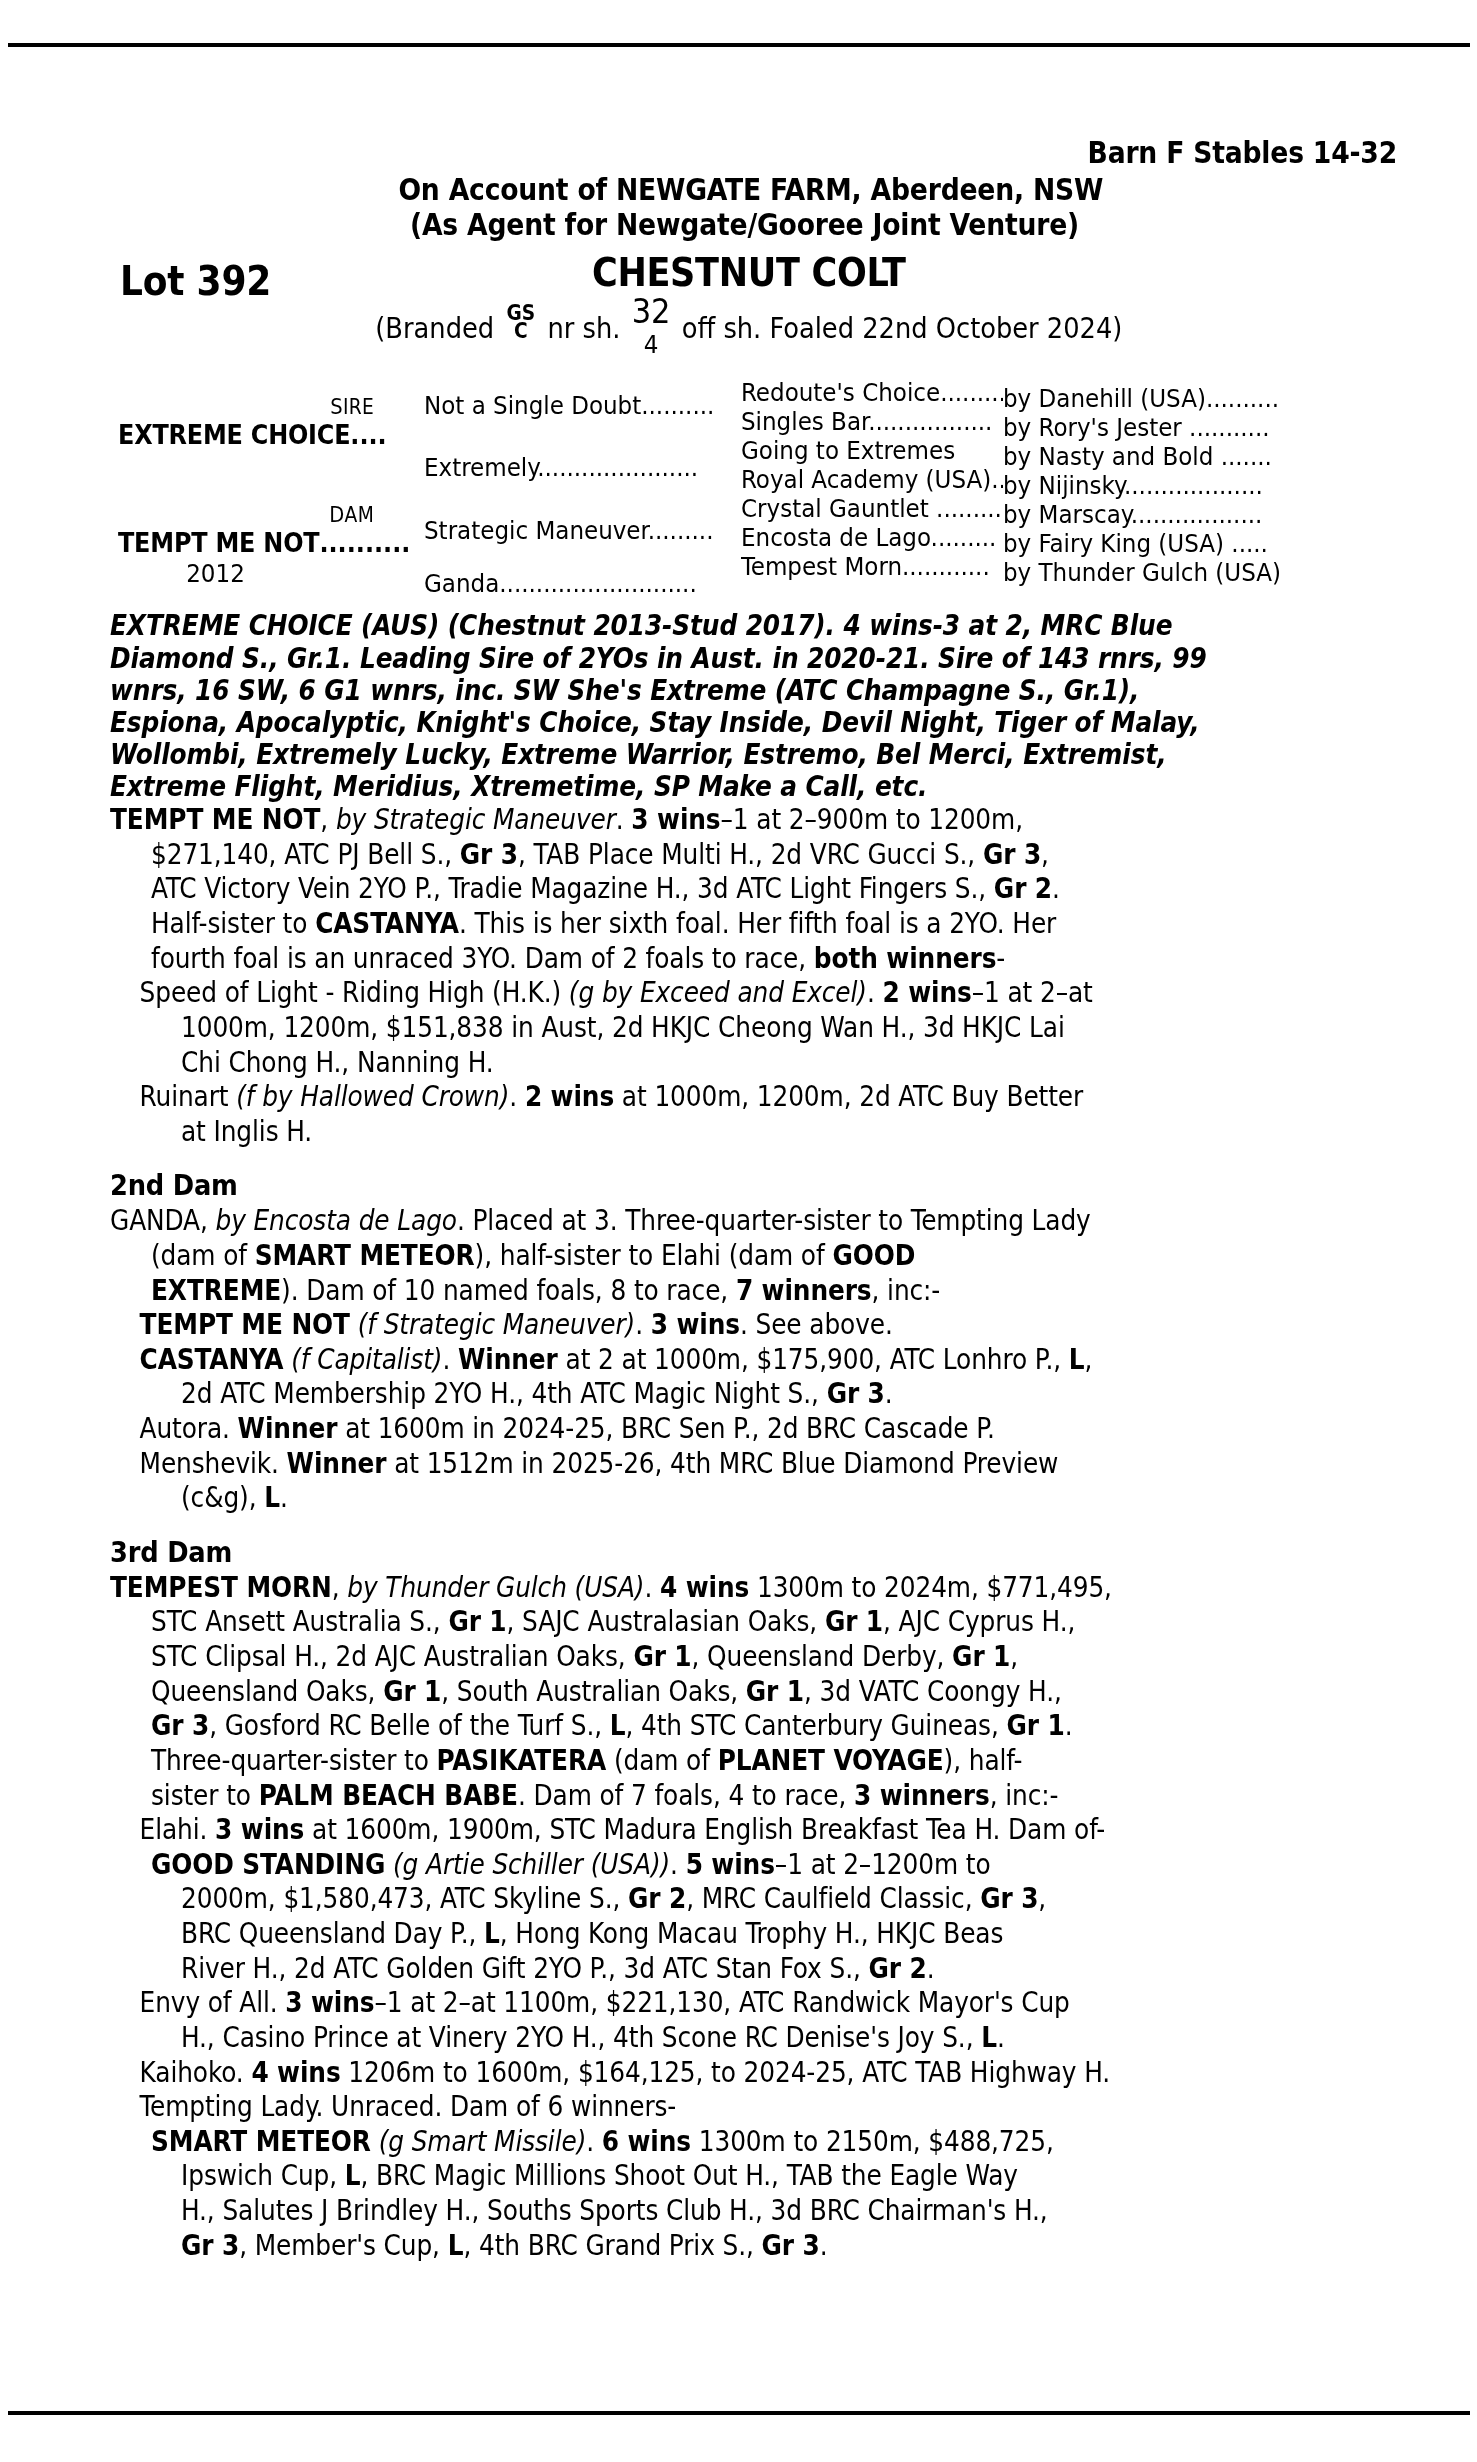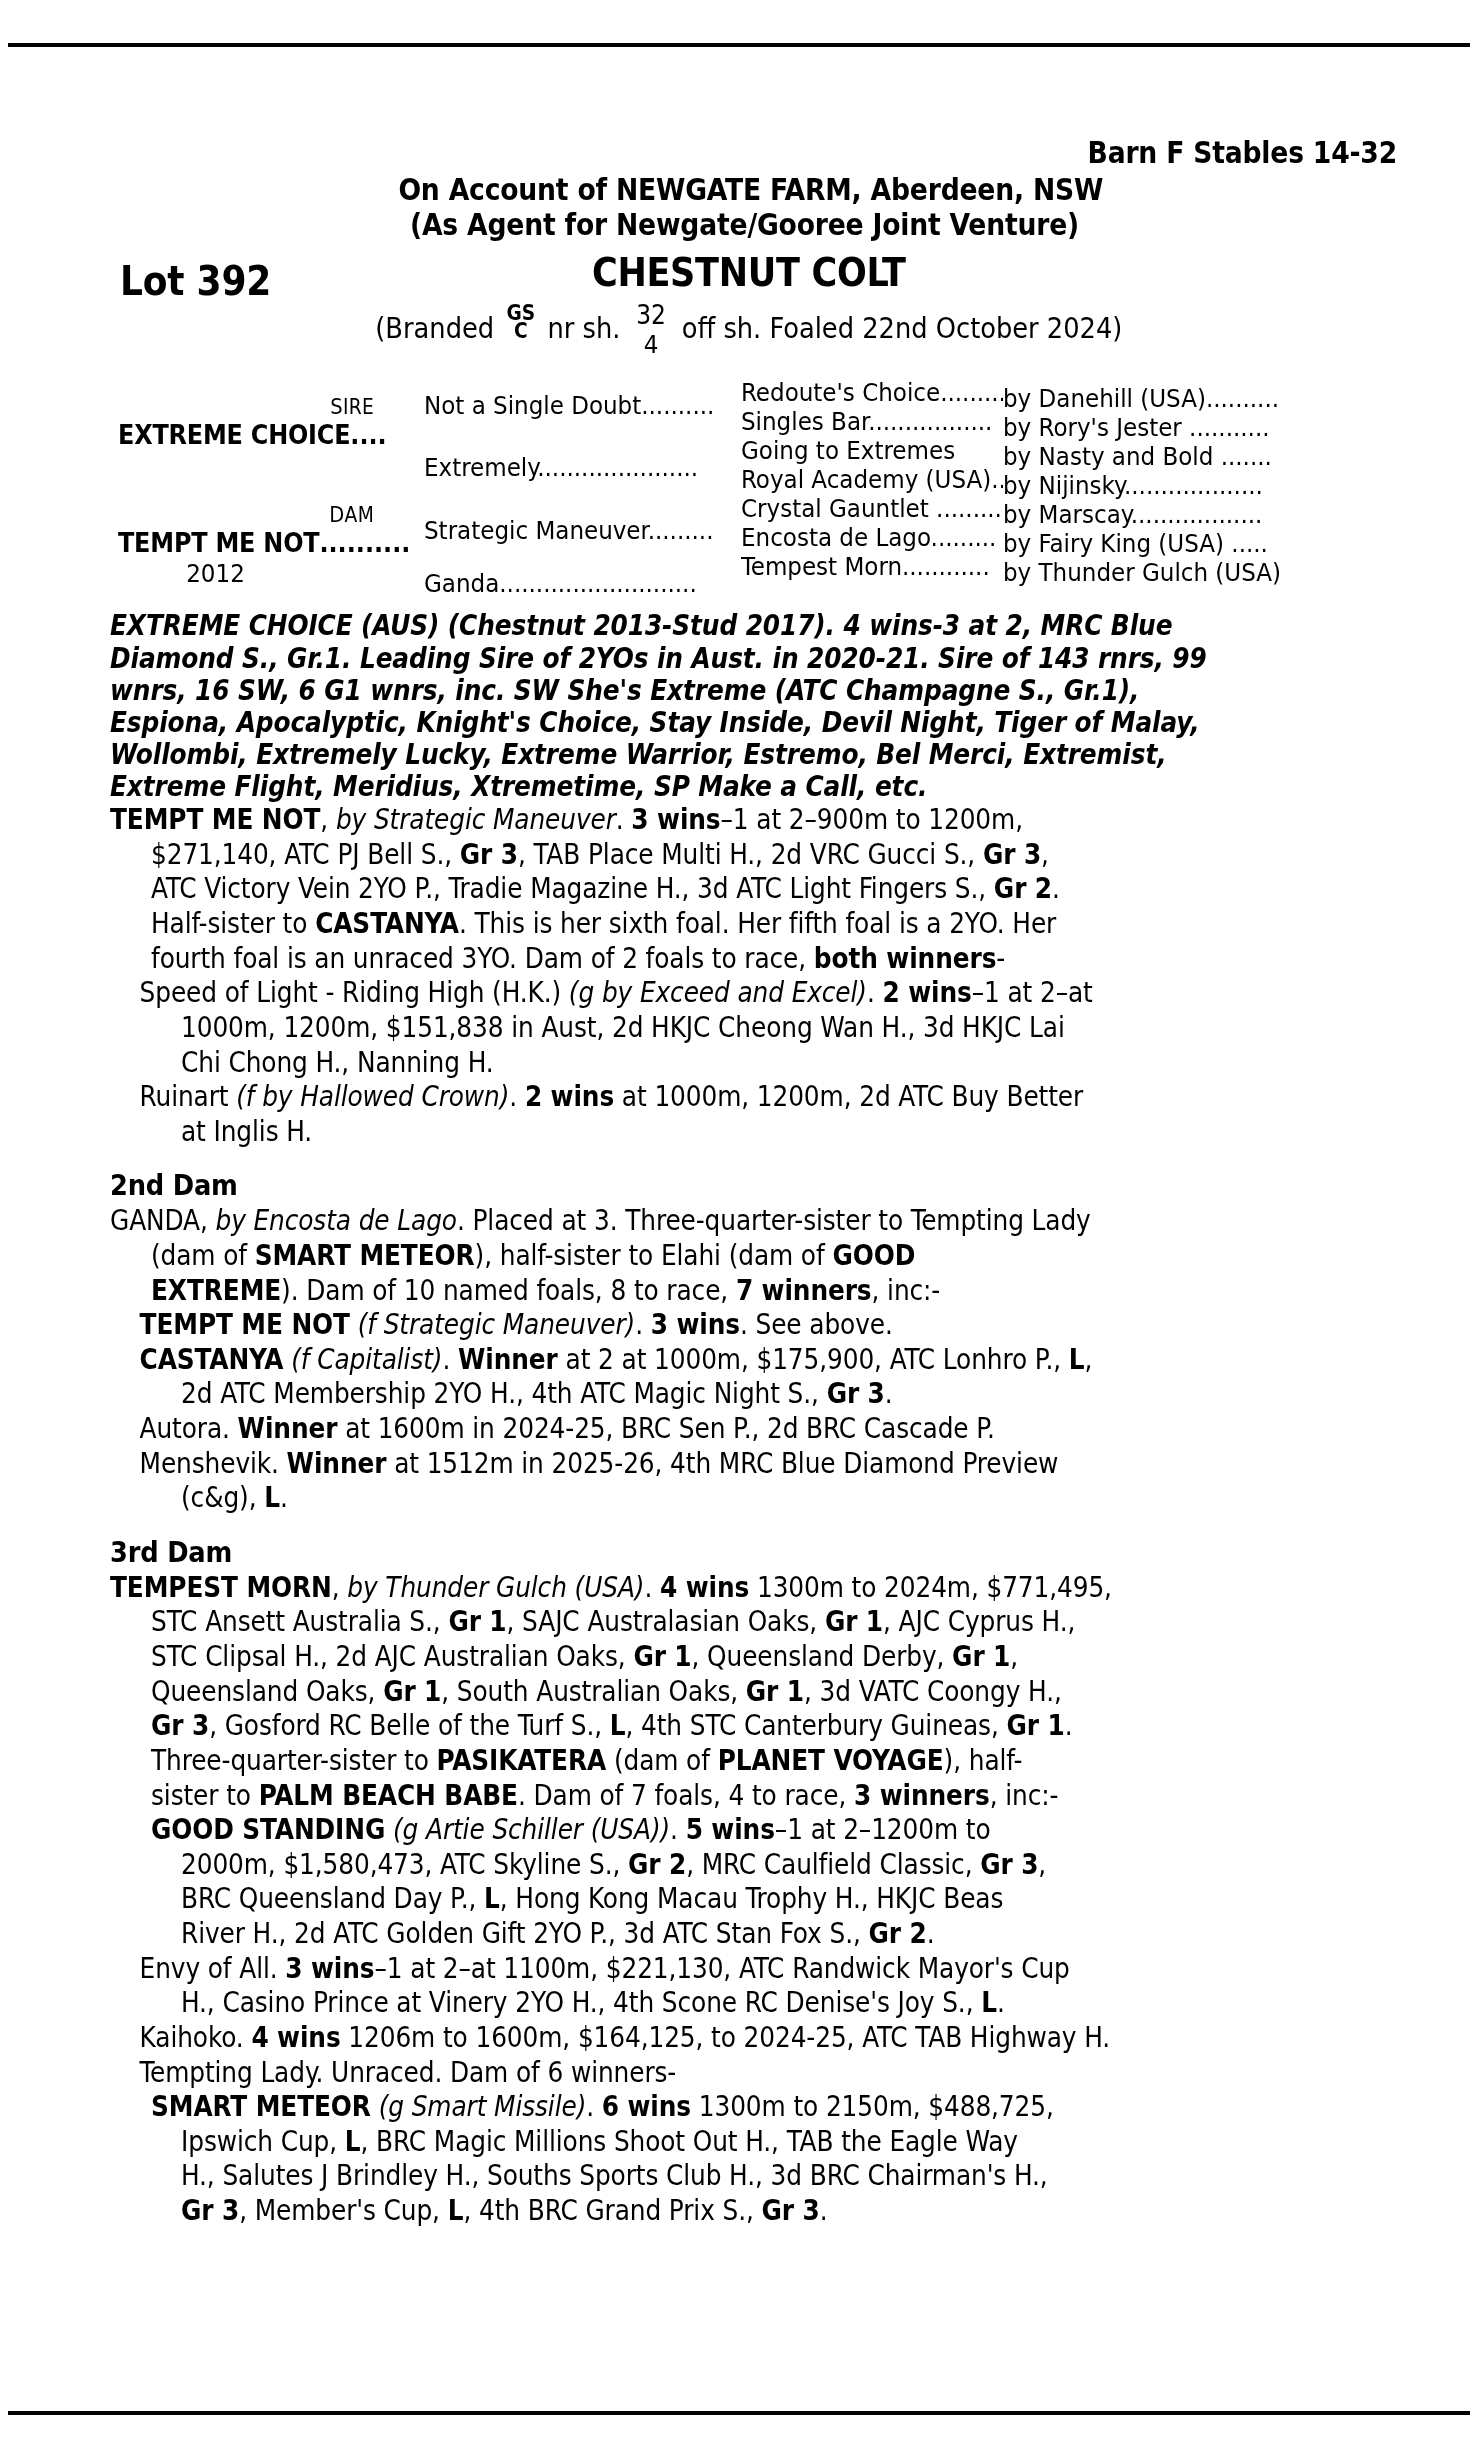--- a/index.html
+++ b/index.html
@@ -121,21 +121,21 @@
     position: absolute;
     left: 0; right: 0;
     bottom: -3.9px;
     font-size: 20.7px;
     font-weight: bold;
     font-stretch: condensed;
     line-height: 1;
   }
   .brand-stack.num .bs-top {
     bottom: 9.9px;
-    font-size: 26px;
+    font-size: 34px;
     font-weight: normal;
   }
   .brand-stack.num .bs-bot {
     bottom: -19.7px;
     font-size: 25.6px;
     font-weight: normal;
   }
   .brand-stack.num { width: 45px; }
 
   
@@ -377,20 +377,23 @@
           <div class="entry">
             <span class="ln ind0"><b>TEMPEST MORN</b>, <i>by Thunder Gulch (USA)</i>. <b>4 wins</b> 1300m to 2024m, $771,495,</span>
             <span class="ln ind1">STC Ansett Australia S., <b>Gr 1</b>, SAJC Australasian Oaks, <b>Gr 1</b>, AJC Cyprus H.,</span>
             <span class="ln ind1">STC Clipsal H., 2d AJC Australian Oaks, <b>Gr 1</b>, Queensland Derby, <b>Gr 1</b>,</span>
             <span class="ln ind1">Queensland Oaks, <b>Gr 1</b>, South Australian Oaks, <b>Gr 1</b>, 3d VATC Coongy H.,</span>
             <span class="ln ind1"><b>Gr 3</b>, Gosford RC Belle of the Turf S., <b>L</b>, 4th STC Canterbury Guineas, <b>Gr 1</b>.</span>
             <span class="ln ind1">Three-quarter-sister to <b>PASIKATERA</b> (dam of <b>PLANET VOYAGE</b>), half-</span>
             <span class="ln ind1">sister to <b>PALM BEACH BABE</b>. Dam of 7 foals, 4 to race, <b>3 winners</b>, inc:-</span>
           </div>
           <div class="entry">
+            <span class="ln ind3">Elahi. <b>3 wins</b> at 1600m, 1900m, STC Madura English Breakfast Tea H. Dam of-</span>
+          </div>
+          <div class="entry">
             <span class="ln ind1"><b>GOOD  STANDING</b>  <i>(g Artie  Schiller  (USA))</i>.  <b>5 wins</b>–1  at  2–1200m  to</span>
             <span class="ln ind2">2000m, $1,580,473, ATC Skyline S., <b>Gr 2</b>, MRC Caulfield Classic, <b>Gr 3</b>,</span>
             <span class="ln ind2">BRC Queensland Day P., <b>L</b>, Hong Kong Macau Trophy H., HKJC Beas</span>
             <span class="ln ind2">River H., 2d ATC Golden Gift 2YO P., 3d ATC Stan Fox S., <b>Gr 2</b>.</span>
           </div>
           <div class="entry">
             <span class="ln ind3">Envy of All. <b>3 wins</b>–1 at 2–at 1100m, $221,130, ATC Randwick Mayor's Cup</span>
             <span class="ln ind2">H., Casino Prince at Vinery 2YO H., 4th Scone RC Denise's Joy S., <b>L</b>.</span>
           </div>
           <div class="entry">

